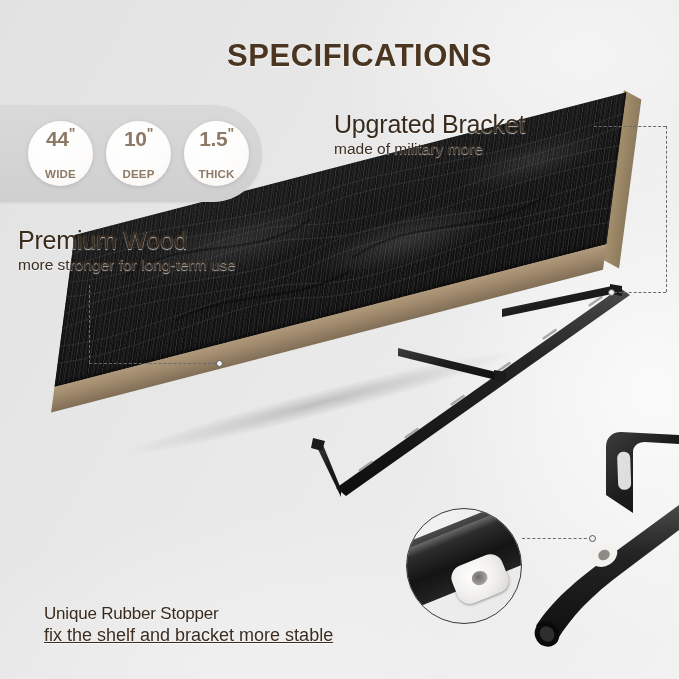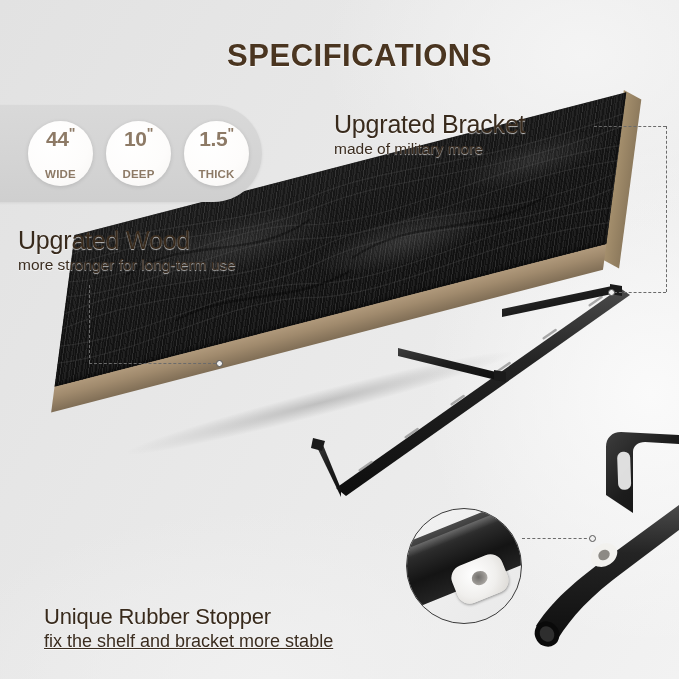--- a/index.html
+++ b/index.html
@@ -48,21 +48,21 @@
   .chip .num .q{font-size:14px;vertical-align:super;}
   .chip .lbl{font-size:11.5px;font-weight:bold;margin-top:20px;letter-spacing:.2px;}
 
   
   .callout{position:absolute;color:#382a1c;text-shadow:0 1px 1px rgba(255,255,255,.7);}
   .callout .head{font-size:25px;font-weight:normal;letter-spacing:-.2px;white-space:nowrap;}
   .callout .sub{font-size:15.5px;margin-top:1px;color:#3b2d20;white-space:nowrap;}
   #co-bracket{left:334px;top:110px;}
   #co-wood{left:18px;top:226px;}
   #co-stopper{left:44px;top:604px;}
-  #co-stopper .head{font-size:22px;}
+  #co-stopper .head{font-size:17px;}
   #co-stopper .sub{font-size:18px;text-decoration:underline;}
 
   
   .dash-h{position:absolute;height:0;border-top:1px dashed #6b6b6b;}
   .dash-v{position:absolute;width:0;border-left:1px dashed #6b6b6b;}
   .dot{
     position:absolute;width:7px;height:7px;border-radius:50%;
     background:#f0f0f0;border:1px solid #555;box-sizing:border-box;
   }
 
@@ -256,21 +256,21 @@
 
   <div class="dash-h" style="left:522px;top:538px;width:70px;"></div>
   <div class="dot" style="left:589px;top:535px;"></div>
 
   <div class="callout" id="co-bracket">
     <div class="head">Upgrated Bracket</div>
     <div class="sub">made of military more</div>
   </div>
 
   <div class="callout" id="co-wood">
-    <div class="head">Upgrated Wood</div>
+    <div class="head">Premium Wood</div>
     <div class="sub">more stronger for long-term use</div>
   </div>
 
   <div class="callout" id="co-stopper">
     <div class="head">Unique Rubber Stopper</div>
     <div class="sub">fix the shelf and bracket more stable</div>
   </div>
 
 </div>
 

